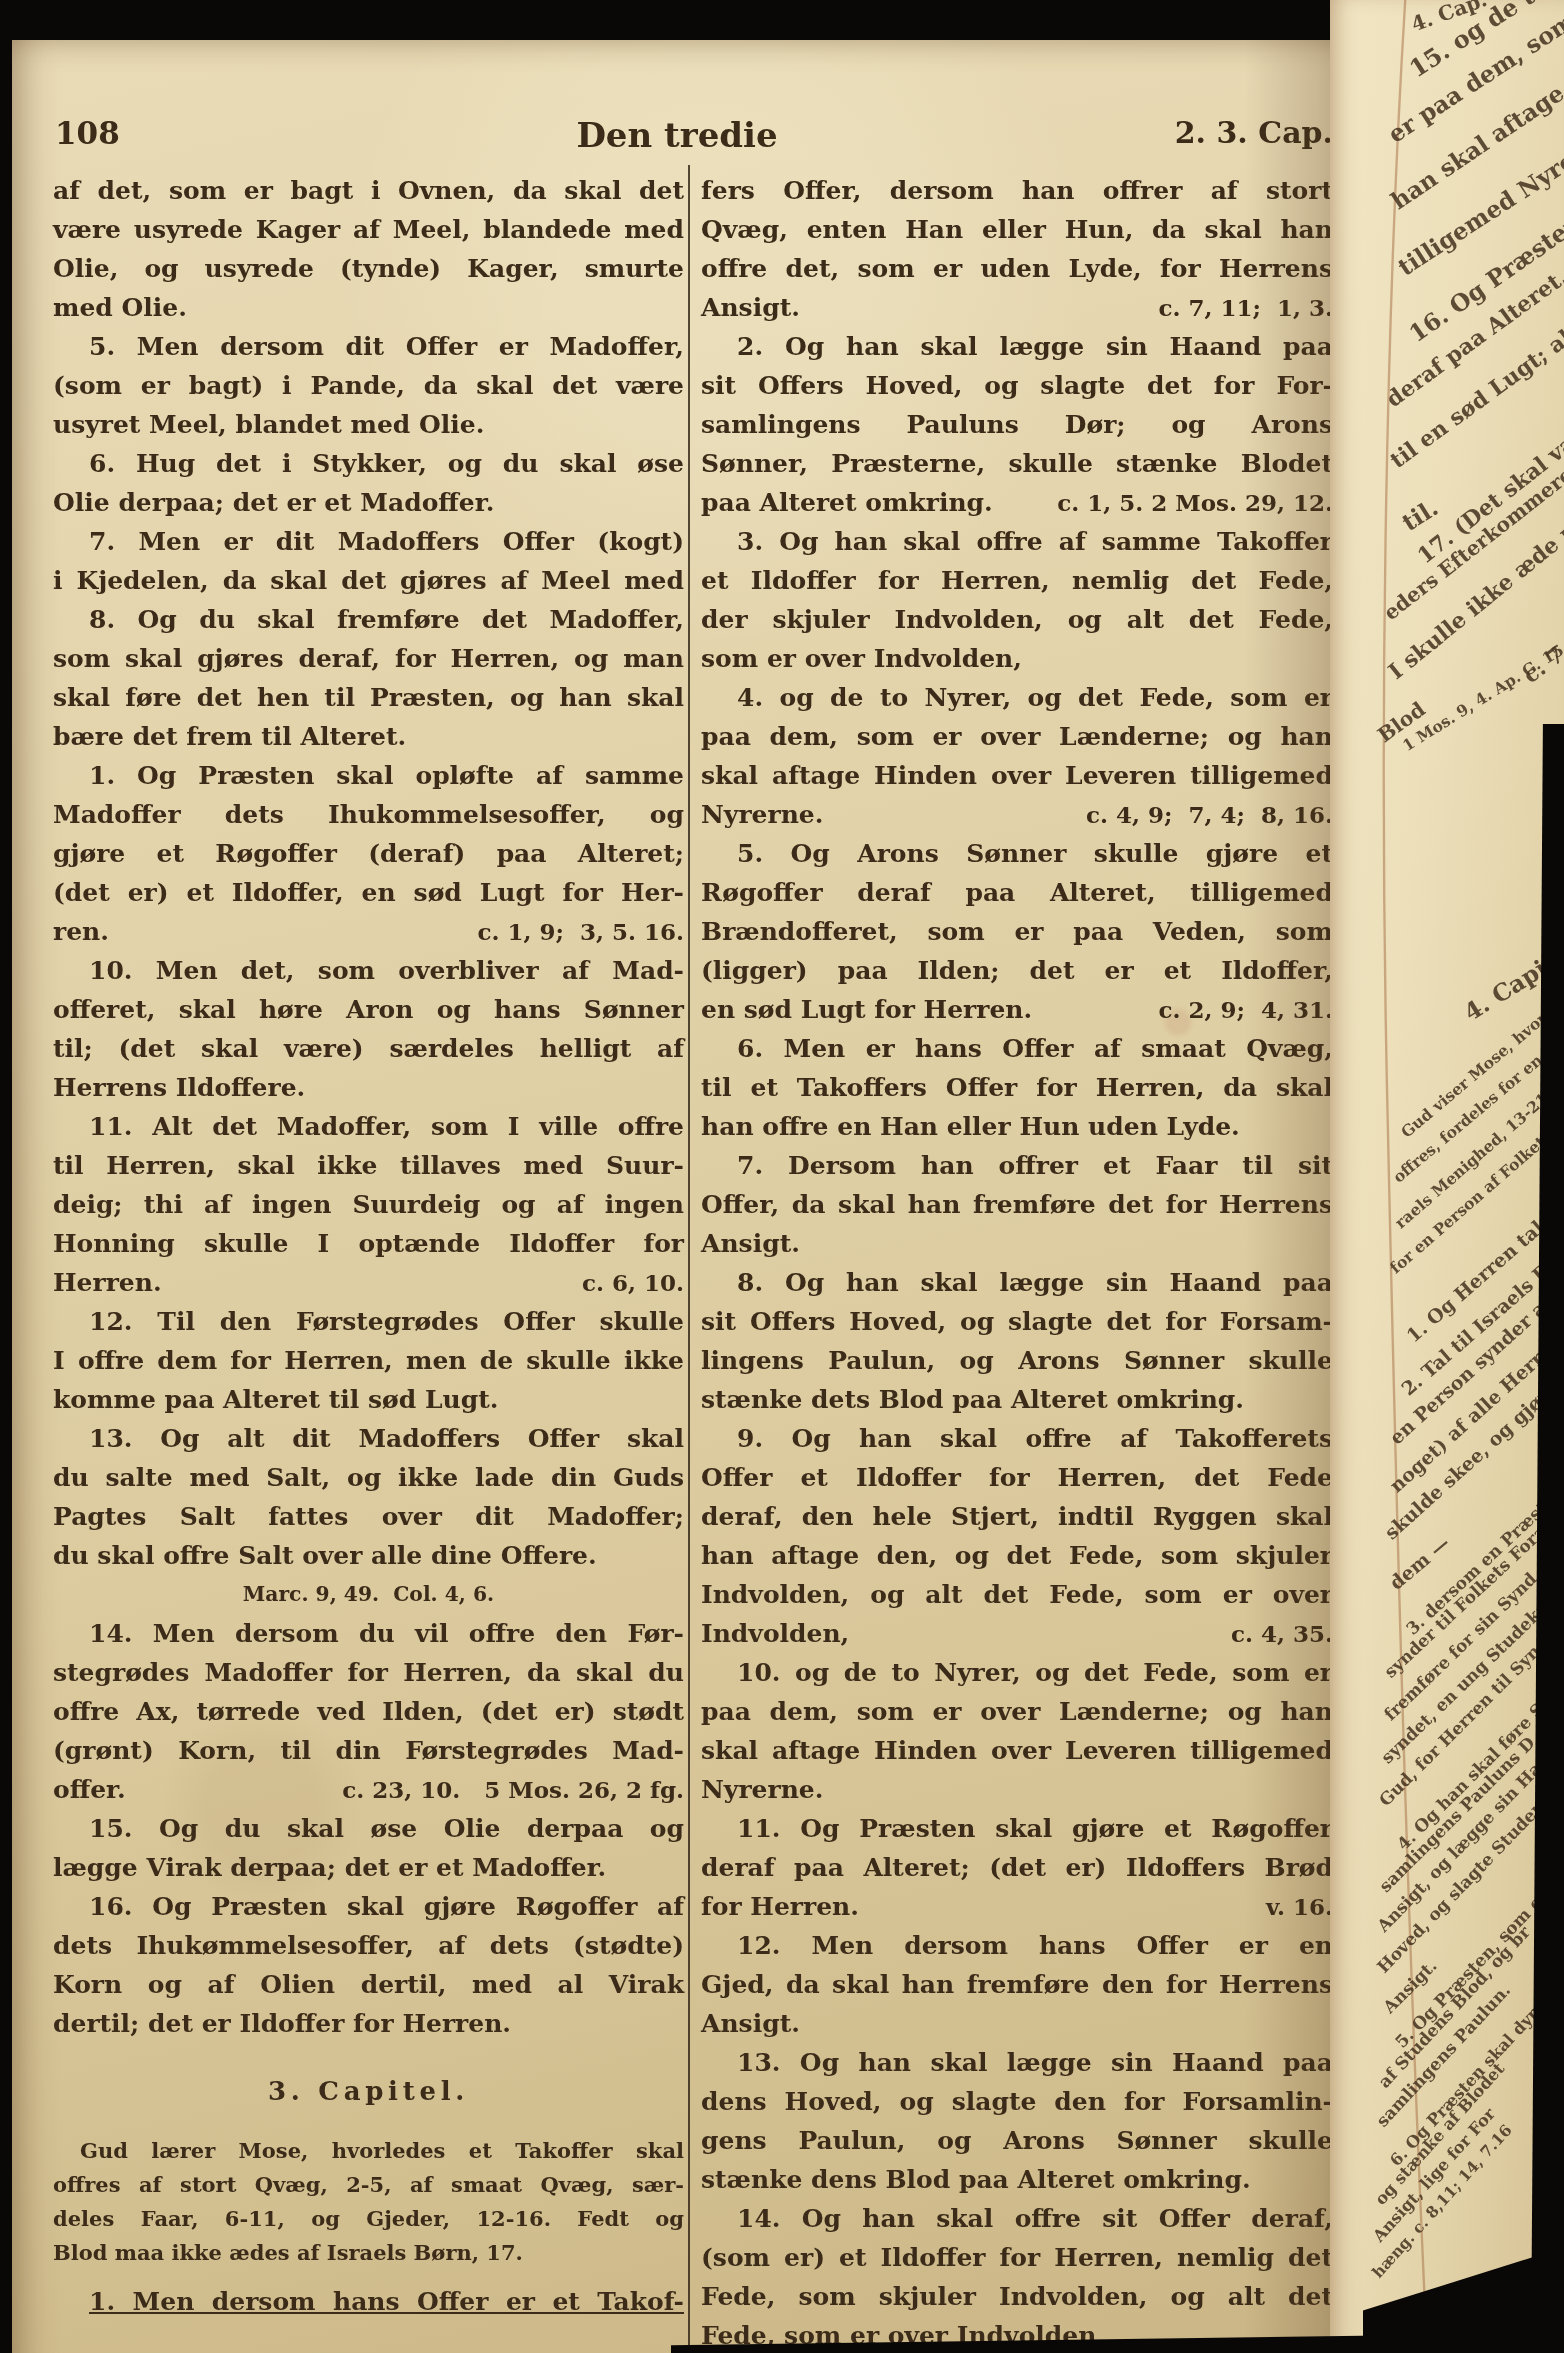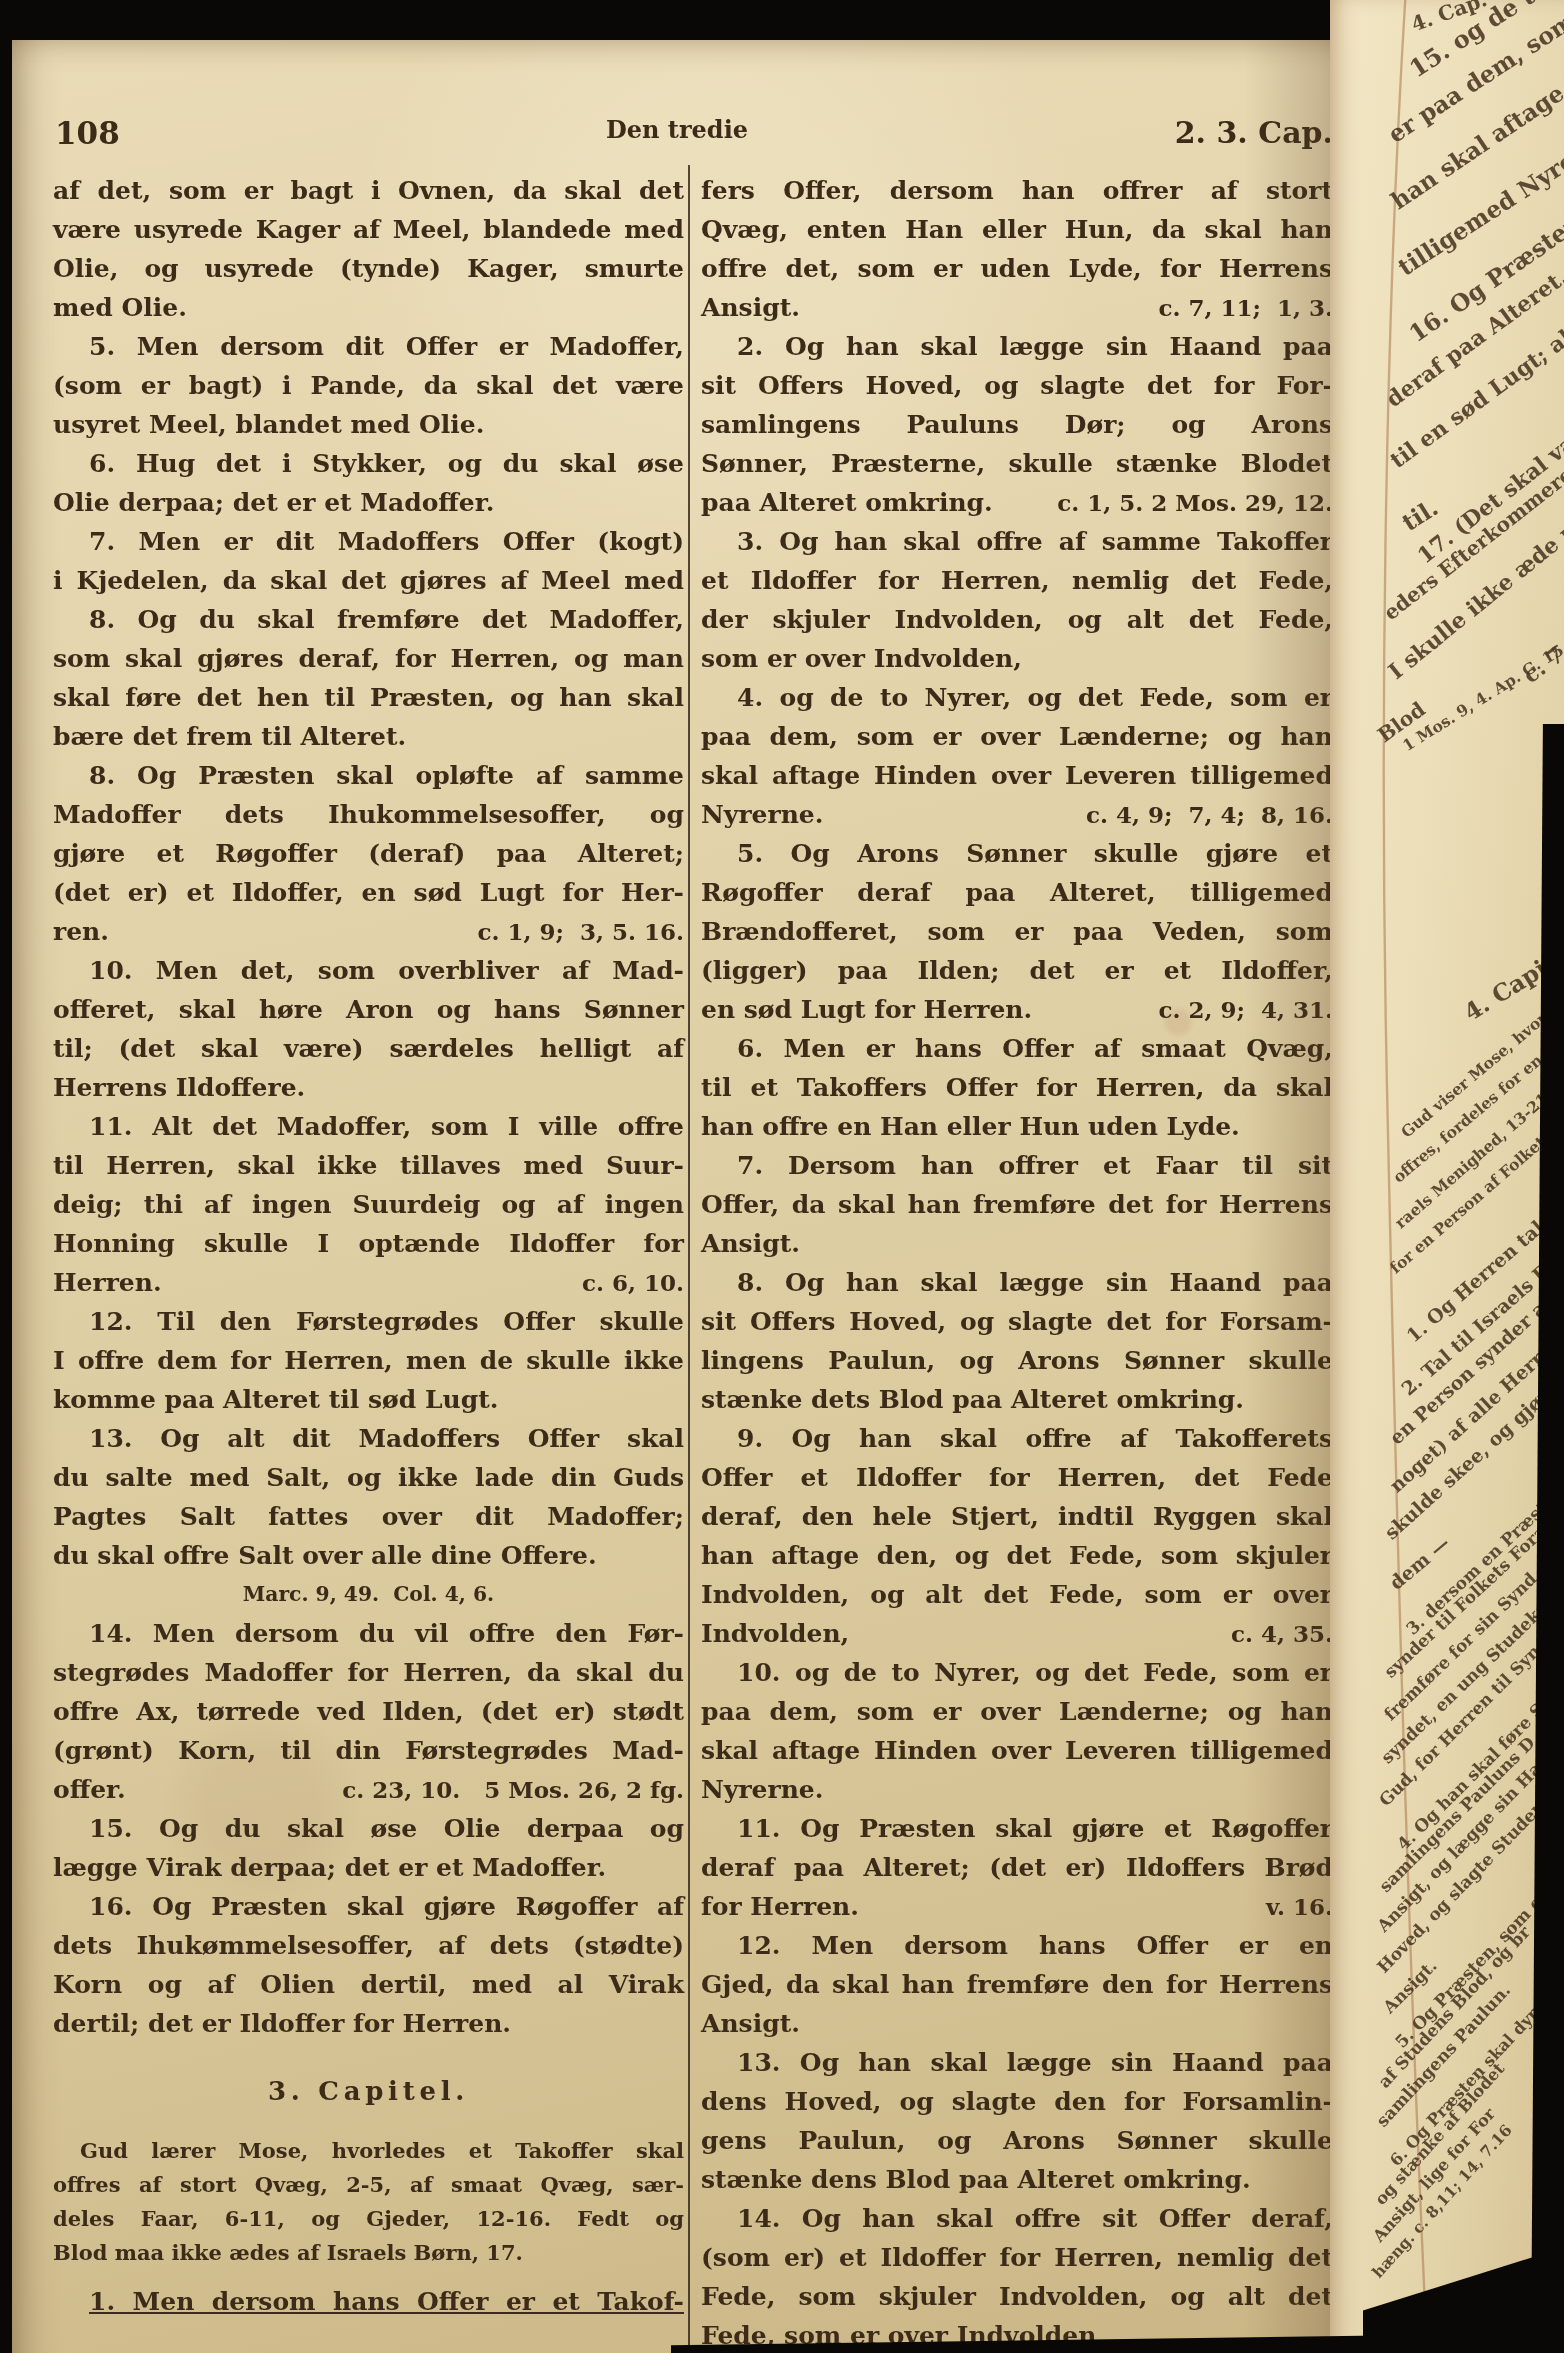--- a/index.html
+++ b/index.html
@@ -11,21 +11,21 @@
       radial-gradient(circle at 1166px 982px, rgba(150,60,40,.10) 0 9.4px, transparent 17px),
       radial-gradient(circle at 250px 1768px, rgba(120,80,40,.07) 0 55px, transparent 102px),
       radial-gradient(circle at 704px 235px, rgba(255,248,225,.20) 0 156px, transparent 376px),
       linear-gradient(168deg,#e9dbb6 0%,#e3d4ac 30%,#dccb9f 60%,#d2bf90 85%,#c9b484 100%);
     box-shadow: inset 23.5px 0 36px -15.6px rgba(90,60,30,.45), inset 0 20.3px 31px -20.3px rgba(110,80,45,.30); margin-top: 40px;}
   #gutter-shadow{position:absolute;left:1232px;top:0;width:98px;height:2354px;
     background:linear-gradient(to right, rgba(95,65,35,0), rgba(95,65,35,.22) 75%, rgba(75,50,25,.30));}
   
   .hdr{position:absolute;top:75px;font-weight:bold;}
   #hdr-pageno{left:43px;font-size:31px;}
-  #hdr-center{left:0;width:1330px;text-align:center;font-size:24px;}
+  #hdr-center{left:0;width:1330px;text-align:center;font-size:34px;}
   #hdr-right{left:0;width:1321px;text-align:right;font-size:30px;}
   
   .col{position:absolute;top:131px;}
   #col-left{left:41px;width:631px;}
   #col-right{left:689px;width:632px;}
   #col-divider{position:absolute;left:676px;top:125px;width:1.6px;height:2227px;background:rgba(45,32,18,.8);}
   .ln{height:39px;line-height:39px;font-size:25px;font-weight:bold;
       text-align:justify;text-align-last:justify;}
   .ln.e{text-align:right;text-align-last:left;}
   .ln.ji{text-indent:36px;}
@@ -70,21 +70,21 @@
         <div class="ln j">(som er bagt) i Pande, da skal det være</div>
         <div class="ln e">usyret Meel, blandet med Olie.</div>
         <div class="ln ji">6. Hug det i Stykker, og du skal øse</div>
         <div class="ln e">Olie derpaa; det er et Madoffer.</div>
         <div class="ln ji">7. Men er dit Madoffers Offer (kogt)</div>
         <div class="ln j">i Kjedelen, da skal det gjøres af Meel med</div>
         <div class="ln ji">8. Og du skal fremføre det Madoffer,</div>
         <div class="ln j">som skal gjøres deraf, for Herren, og man</div>
         <div class="ln j">skal føre det hen til Præsten, og han skal</div>
         <div class="ln e">bære det frem til Alteret.</div>
-        <div class="ln ji">8. Og Præsten skal opløfte af samme</div>
+        <div class="ln ji">1. Og Præsten skal opløfte af samme</div>
         <div class="ln j">Madoffer dets Ihukommelsesoffer, og</div>
         <div class="ln j">gjøre et Røgoffer (deraf) paa Alteret;</div>
         <div class="ln j">(det er) et Ildoffer, en sød Lugt for Her-</div>
         <div class="ln r">
           <span>ren.</span>
           <span class="ref">c. 1, 9;  3, 5. 16.</span>
         </div>
         <div class="ln ji">10. Men det, som overbliver af Mad-</div>
         <div class="ln j">offeret, skal høre Aron og hans Sønner</div>
         <div class="ln j">til; (det skal være) særdeles helligt af</div>

